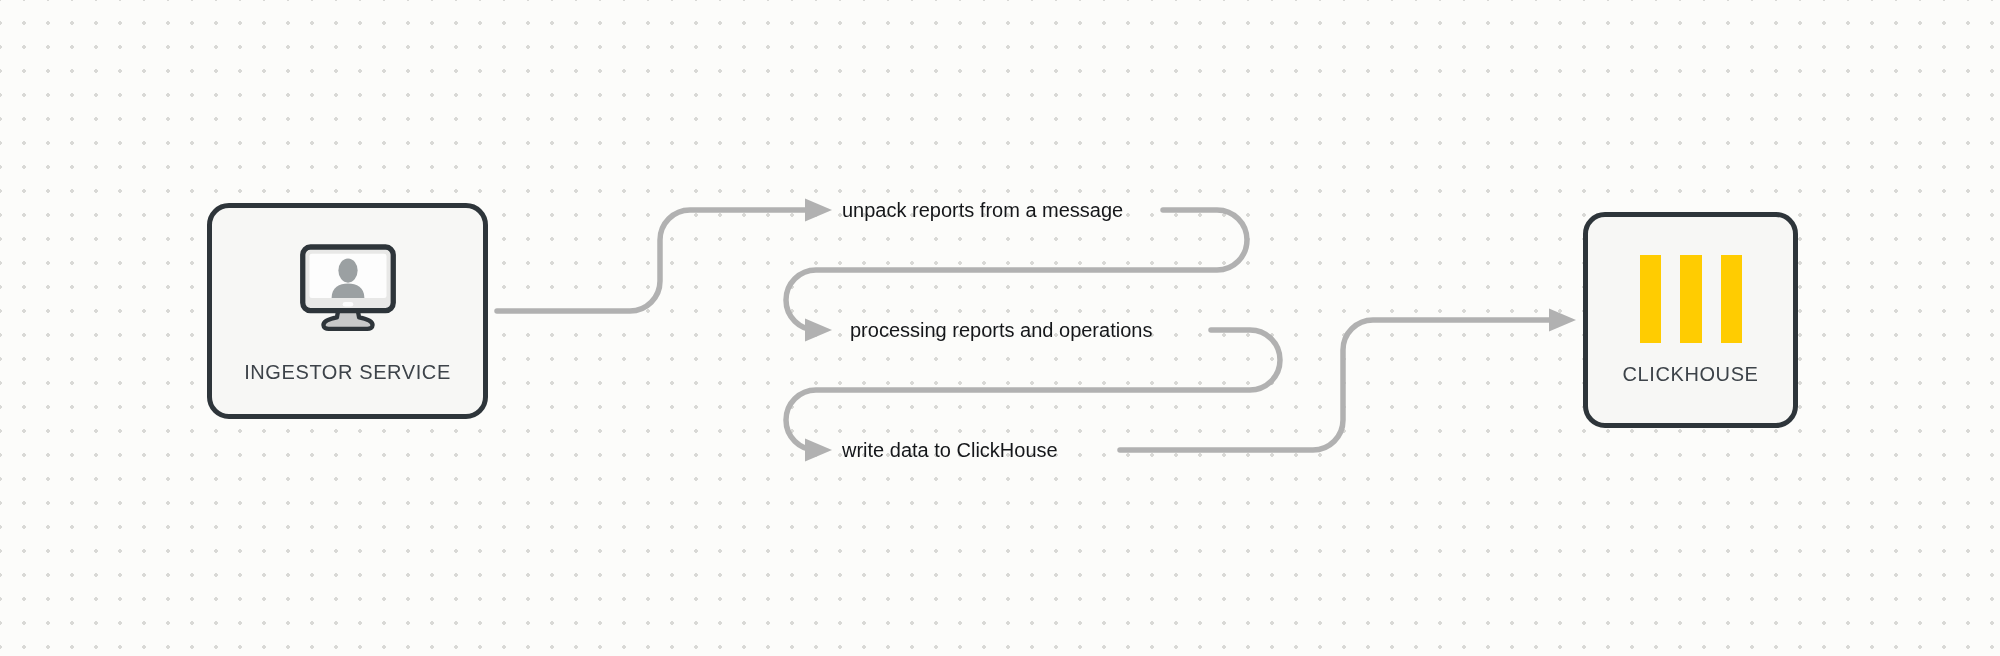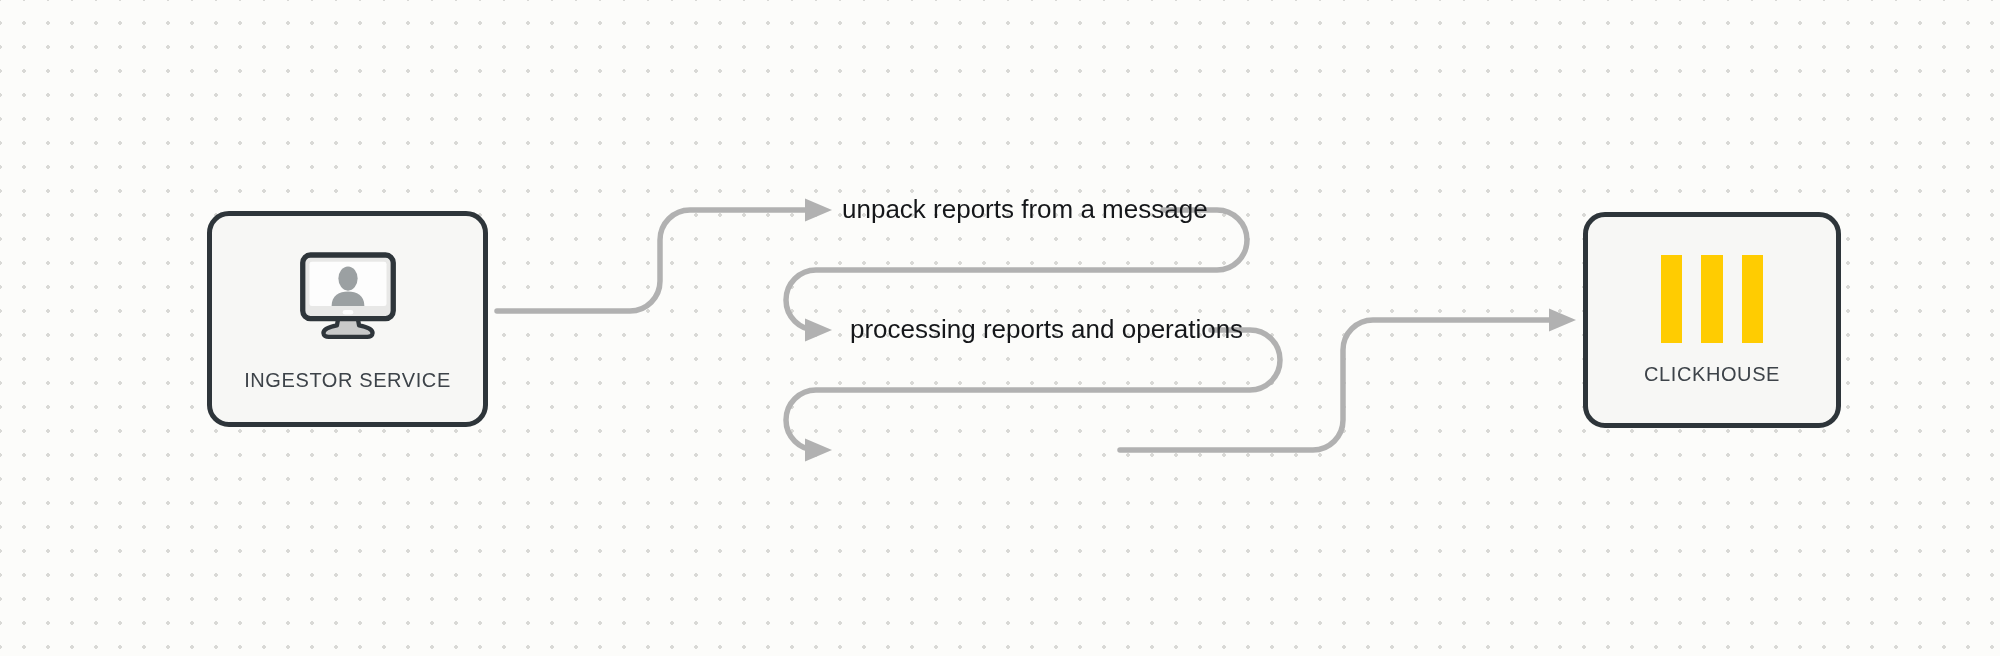--- a/index.html
+++ b/index.html
@@ -47,44 +47,44 @@
     border: 5px solid #2e353a;
     border-radius: 22px;
     background: #f7f7f5;
     display: flex;
     flex-direction: column;
     align-items: center;
     justify-content: center;
   }
   .node-ingestor {
     left: 207px;
-    top: 211px;
+    top: 203px;
     width: 281px;
     height: 216px;
     gap: 28px;
   }
   .node-clickhouse {
     left: 1583px;
     top: 212px;
-    width: 258px;
+    width: 215px;
     height: 216px;
     gap: 20px;
   }
   .node-label {
     font-size: 20px;
     letter-spacing: 0.6px;
     color: #3d4349;
     white-space: nowrap;
     line-height: 1.1;
   }
   .step-label {
     position: absolute;
     left: 842px;
     transform: translateY(-52%);
-    font-size: 26px;
+    font-size: 20px;
     color: #15171a;
     white-space: nowrap;
     line-height: 1.2;
   }
   .step-1 { top: 210px; }
   .step-2 { top: 330px; margin-left: 8px; }
   .step-3 { top: 450px; }
   .icon-monitor { width: 104px; height: 93px; display: block; }
   .icon-clickhouse { width: 102px; height: 88px; display: block; }
 </style>
@@ -129,14 +129,15 @@
     <svg class="icon-clickhouse" viewBox="0 0 102 88" xmlns="http://www.w3.org/2000/svg">
       <rect x="0" y="0" width="21" height="88" fill="#ffcc01"></rect>
       <rect x="40" y="0" width="22" height="88" fill="#ffcc01"></rect>
       <rect x="81" y="0" width="21" height="88" fill="#ffcc01"></rect>
     </svg>
     <div class="node-label">CLICKHOUSE</div>
   </div>
 
   <div class="step-label step-1">unpack reports from a message</div>
   <div class="step-label step-2">processing reports and operations</div>
+  <div class="step-label step-3">write data to ClickHouse</div>
 
 </div>
 
 </body></html>

